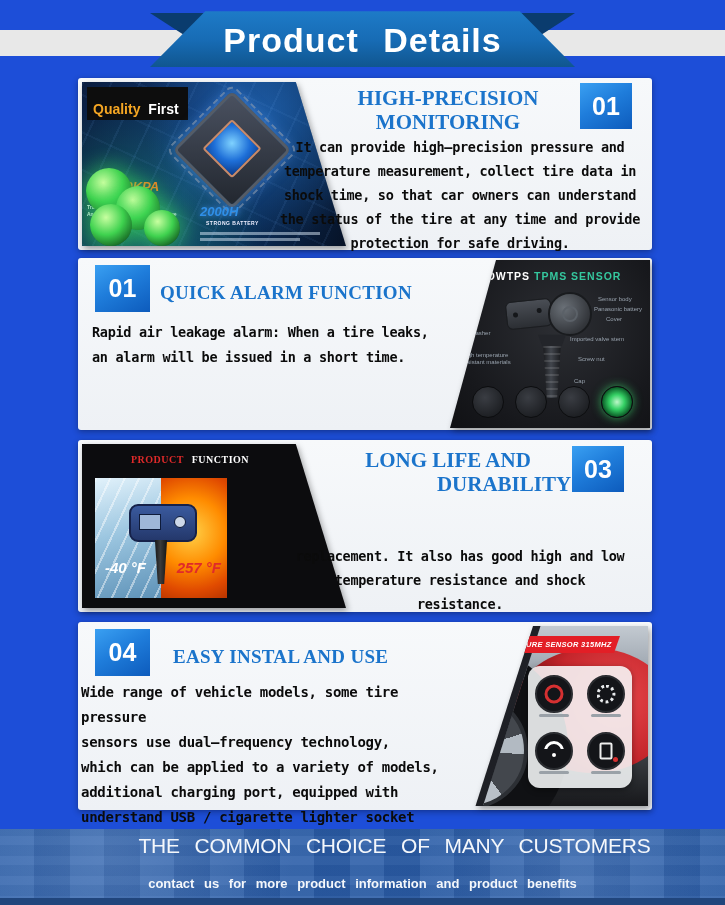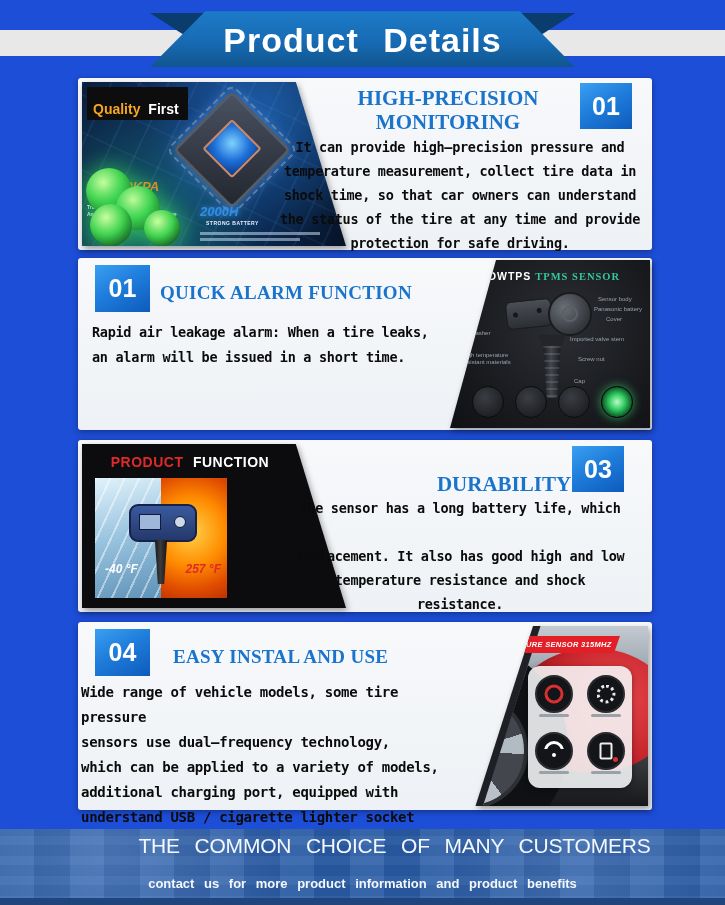--- a/index.html
+++ b/index.html
@@ -64,50 +64,50 @@
   .sec-title-r{position:absolute;left:230px;top:8px;width:280px;text-align:center;font-size:21px;line-height:24px;}
   .sec-body-c{position:absolute;left:195px;top:57px;width:374px;text-align:center;font-size:13.5px;line-height:24px;}
 
   
   .sec-title-l{position:absolute;left:82px;top:24px;font-size:19px;letter-spacing:.3px;}
   .sec-body-l{position:absolute;left:14px;top:62px;width:360px;font-size:13.5px;line-height:25px;}
   .img2{position:absolute;left:372px;top:2px;width:200px;height:168px;overflow:hidden;
         clip-path:polygon(23% 0,100% 0,100% 100%,0 100%);
         background:radial-gradient(circle at 55% 40%,#2c2e33,#17181c 70%,#101114);}
   .img2 .ttl{position:absolute;left:0;top:10px;width:100%;text-align:center;font-size:10.5px;font-weight:bold;letter-spacing:1px;}
-  .img2 .ttl .b1{color:#fff;} .img2 .ttl .b2{color:#35c79e;font-family:Liberation Serif, serif;}
+  .img2 .ttl .b1{color:#fff;} .img2 .ttl .b2{color:#35c79e;}
   .s2lab{position:absolute;color:#98a2ad;font-size:6px;line-height:7px;}
   .disc-a{position:absolute;left:56px;top:40px;width:44px;height:26px;border-radius:6px;transform:rotate(-6deg);
         background:linear-gradient(180deg,#4a4e55,#2b2e33);border:1px solid #1b1d20;}
   .disc-a i{position:absolute;width:5px;height:5px;border-radius:50%;background:#15171a;display:block;}
   .disc-b{position:absolute;left:98px;top:32px;width:40px;height:40px;border-radius:50%;
         background:radial-gradient(circle at 35% 35%,#6a7077,#34373c 70%,#24262a);border:2px solid #191b1e;}
   .disc-b i{position:absolute;left:12px;top:12px;width:12px;height:12px;border:2px solid #5b6168;border-radius:50%;display:block;}
   .valve{position:absolute;left:88px;top:72px;width:28px;height:14px;background:#23252a;
         clip-path:polygon(0 20%,100% 20%,85% 100%,15% 100%);}
   .stem{position:absolute;left:92px;top:86px;width:20px;height:52px;
         background:linear-gradient(90deg,#141518,#42464d 45%,#141518);
         clip-path:polygon(6% 0,94% 0,76% 100%,24% 100%);}
   .stem:after{content:"";position:absolute;inset:0;background:repeating-linear-gradient(180deg,rgba(255,255,255,.12) 0 2px,transparent 2px 7px);}
   .s2row{position:absolute;left:22px;bottom:10px;display:flex;gap:11px;}
   .s2c{width:30px;height:30px;border-radius:50%;background:radial-gradient(circle at 40% 35%,#3a3d43,#1d1f23 75%);border:1px solid #0c0d0f;}
   .s2c.green{background:radial-gradient(circle at 50% 50%,#bdf7c9,#35d165 35%,#0b5b27 70%,#06270f);box-shadow:0 0 10px rgba(60,220,110,.7);}
 
   
   .img3{position:absolute;left:4px;top:4px;width:264px;height:164px;overflow:hidden;
         clip-path:polygon(0 0,81% 0,100% 100%,0 100%);background:#0c0c0e;}
-  .pf{position:absolute;left:0;top:10px;width:216px;text-align:center;font-size:14px;font-weight:bold;letter-spacing:.5px;}
+  .pf{position:absolute;left:0;top:10px;width:216px;text-align:center;font-size:10px;font-weight:bold;letter-spacing:.5px;font-family:Liberation Serif, serif;}
   .pf .r{color:#e02a2a;} .pf .w{color:#fff;margin-left:5px;}
   .split{position:absolute;left:13px;top:34px;width:132px;height:120px;}
   .split .ice{position:absolute;left:0;top:0;width:50%;height:100%;
         background:repeating-linear-gradient(115deg,rgba(255,255,255,.45) 0 2px,transparent 2px 13px),
         linear-gradient(165deg,#e2f2fb 0%,#9cc6e0 45%,#5e92b8 100%);}
   .split .fire{position:absolute;right:0;top:0;width:50%;height:100%;
         background:radial-gradient(circle at 45% 45%,#ffd24a,#ff8c00 45%,#e04a00 78%,#b83400);}
-  .tl{position:absolute;font-style:italic;font-weight:bold;font-size:12px;margin-top:25px;}
+  .tl{position:absolute;font-style:italic;font-weight:bold;font-size:15px;margin-top:25px;}
   .tl.low{left:10px;bottom:22px;color:#fff;}
   .tl.high{right:6px;bottom:22px;color:#e02a2a;}
   .tpms{position:absolute;left:34px;top:26px;width:64px;height:34px;border-radius:9px;
         background:linear-gradient(180deg,#3a5a9e,#24386b);border:2px solid #16224a;}
   .tpms .scr{position:absolute;left:8px;top:8px;width:20px;height:14px;background:#9fb7d8;border:1px solid #0e1b3a;}
   .tpms .btn{position:absolute;right:9px;top:10px;width:10px;height:10px;border-radius:50%;background:#cdd8e8;border:1px solid #0e1b3a;}
   .tstem{position:absolute;left:58px;top:62px;width:16px;height:44px;
         background:linear-gradient(90deg,#0a0a0a,#3c3c3c 45%,#0a0a0a);
         clip-path:polygon(12% 0,88% 0,70% 100%,30% 100%);}
 
@@ -284,25 +284,25 @@
           <div class="tstem"></div>
           <span class="tl low">-40 °F</span>
           <span class="tl high">257 °F</span>
         </div>
       </div>
     </div>
     <div class="badge" style="right:28px;top:6px;">
       <span>03</span>
     </div>
     <div class="sec-title-r t-serif">
+      <span>LONG LIFE AND</span><br>
+      <span style="margin-left:112px;">DURABILITY</span>
+    </div>
+    <div class="sec-body-c body-mono" style="top:56px;">
       <br>
-      <span style="margin-left:112px;">DURABILITY</span>
-    </div>
-    <div class="sec-body-c body-mono" style="top:56px;">
-      <span>The sensor has a long battery life, which</span><br>
       <br>
       <span>replacement. It also has good high and low</span><br>
       <span>temperature resistance and shock</span><br>
       <span>resistance.</span>
     </div>
   </div>
 
   <div class="card" style="top:622px;height:188px;">
     <div class="badge" style="left:17px;top:7px;width:55px;height:47px;">
       <span>04</span>

